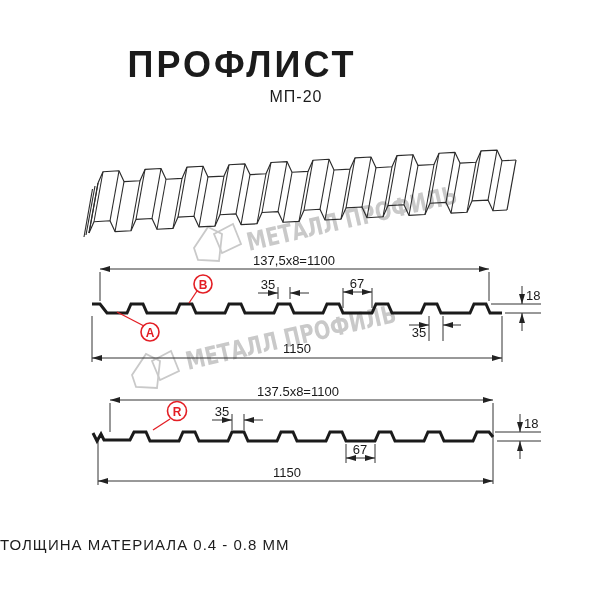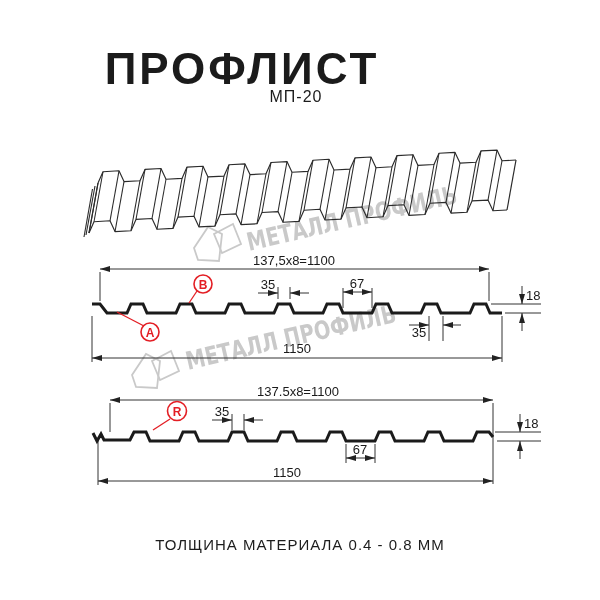--- a/index.html
+++ b/index.html
@@ -1,22 +1,22 @@
 <!DOCTYPE html>
 <html><head>
 <meta charset="utf-8">
 <style>
   html,body{margin:0;padding:0;background:#fff;}
   .page{position:relative;width:600px;height:600px;background:#fff;overflow:hidden;
         font-family:"Liberation Sans",sans-serif;}
   .title{position:absolute;left:0;top:44px;width:484px;text-align:center;
-         font-size:44px;font-weight:bold;letter-spacing:3px;color:#1b1b1b;}
+         font-size:36px;font-weight:bold;letter-spacing:3px;color:#1b1b1b;}
   .subtitle{position:absolute;left:0;top:88px;width:592px;text-align:center;
          font-size:16px;font-weight:500;letter-spacing:1px;color:#1b1b1b;}
-  .footer{position:absolute;left:0;top:536px;width:600px;text-align:center;
+  .footer{position:absolute;left:0;top:536px;width:600px;text-align:left;
          font-size:15px;font-weight:500;letter-spacing:1px;color:#1d1d1d;}
   svg{position:absolute;left:0;top:0;}
   .dimtext{font-family:"Liberation Sans",sans-serif;font-size:13px;fill:#1a1a1a;}
   .marktext{font-family:"Liberation Sans",sans-serif;font-size:12px;font-weight:bold;}
   .wmtext{font-family:"DejaVu Sans",sans-serif;font-size:25px;font-weight:bold;}
 </style>
 </head>
 <body>
 
 <div class="page">

